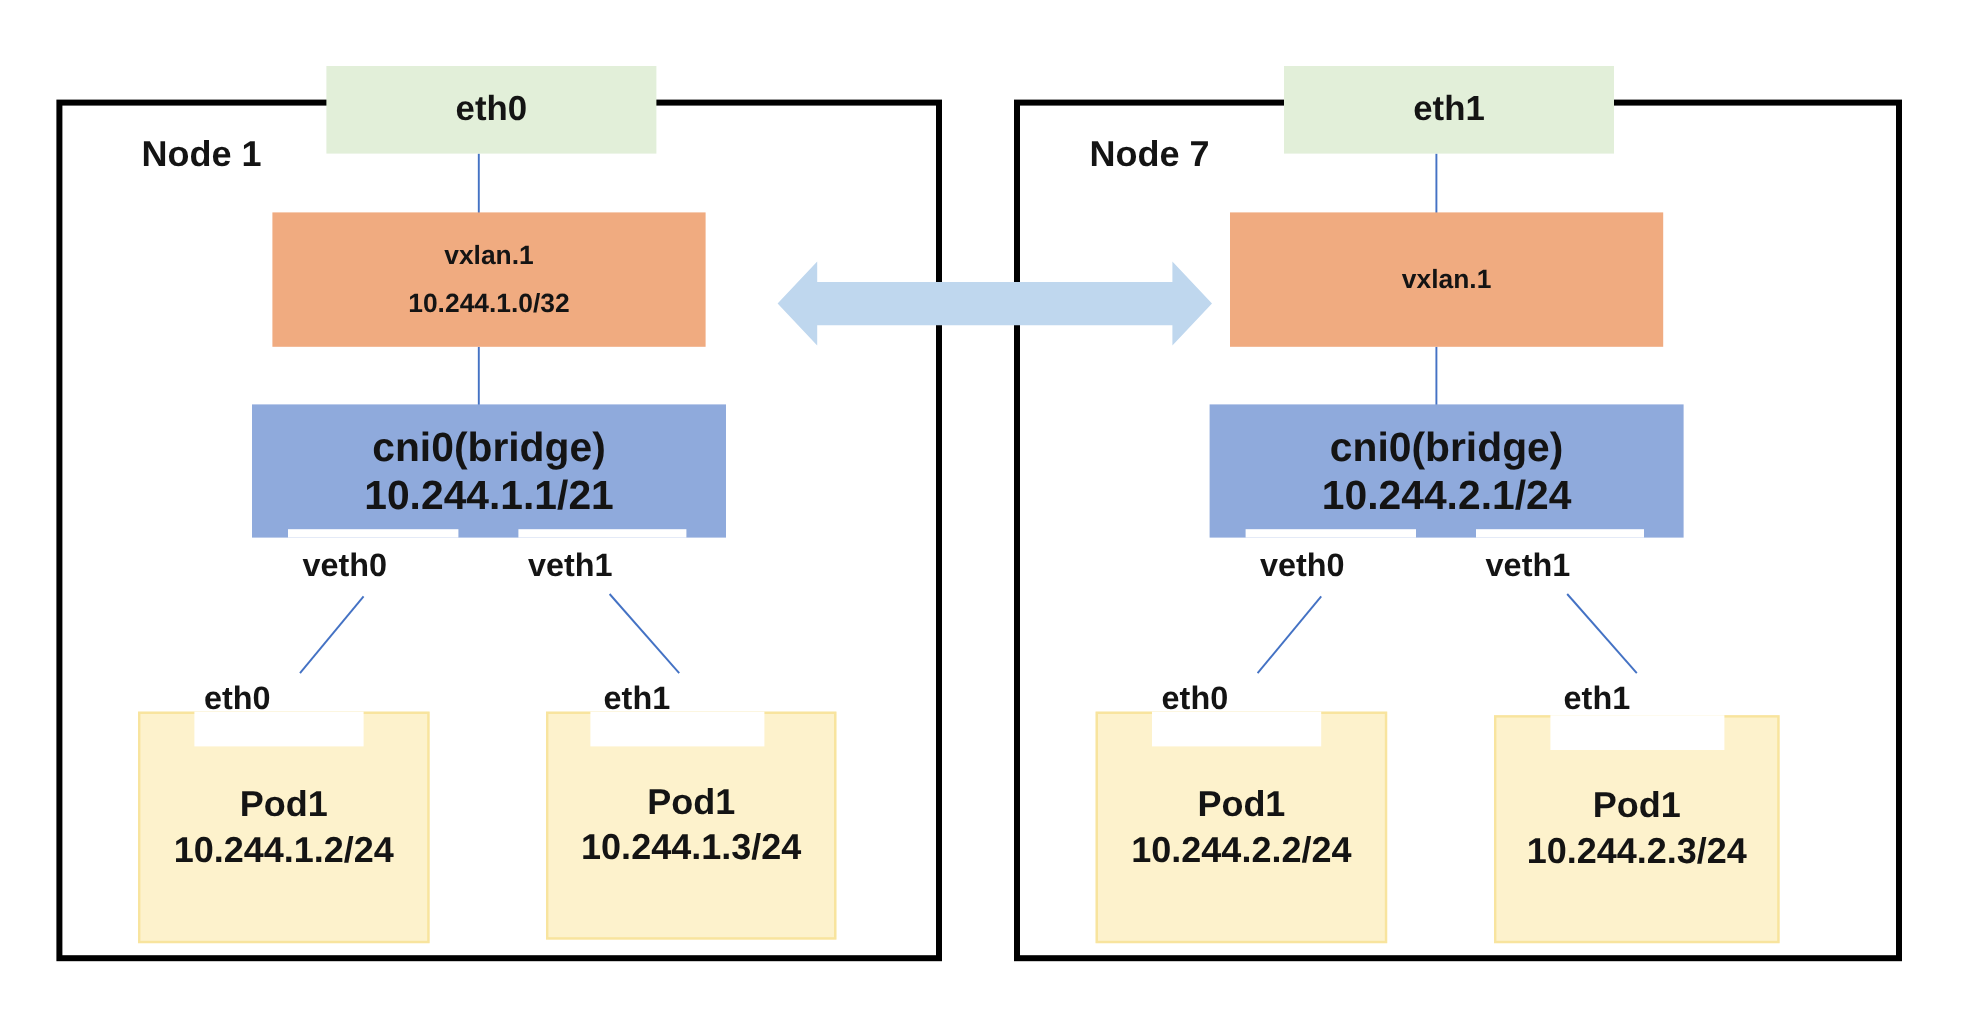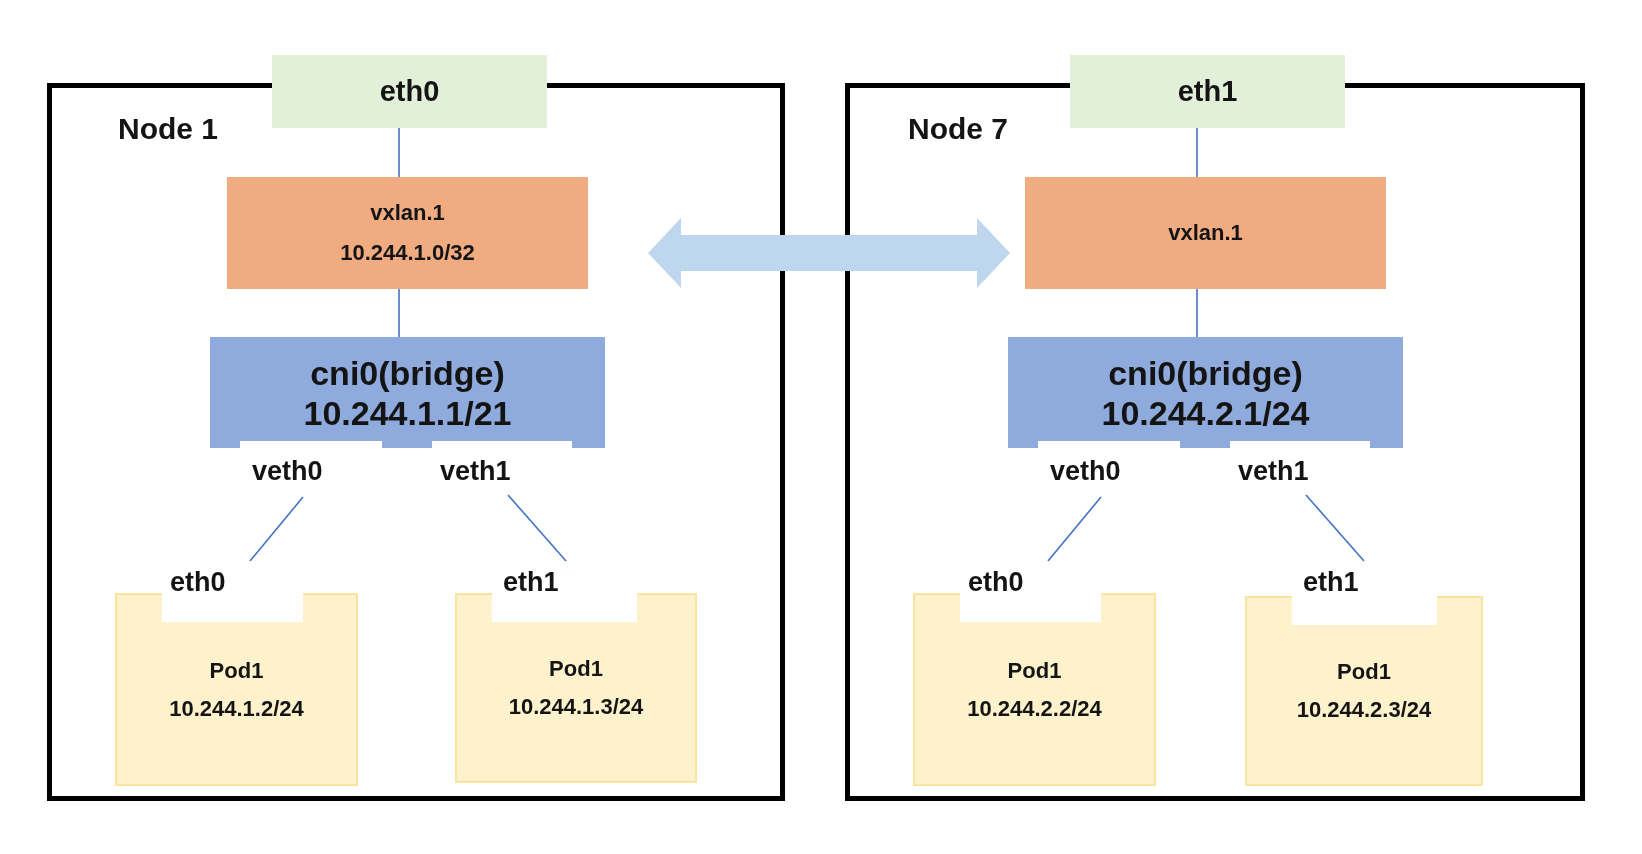--- a/index.html
+++ b/index.html
@@ -26,21 +26,21 @@
   .shape {
     position:absolute;
     display:flex; flex-direction:column;
     align-items:center; justify-content:center;
     font-weight:bold; text-align:center;
     z-index:3; box-sizing:border-box;
   }
   .uplink  { background:var(--uplink-fill,#e2efd9); font-size:29px; }
   .vxlan   { background:var(--vxlan-fill,#f0ab80);  font-size:22px; line-height:40px; }
   .bridge  { background:var(--bridge-fill,#8faadc); font-size:34px; line-height:40px; }
-  .pod     { background:var(--pod-fill,#fdf2cc); border:2px solid var(--pod-border,#f8e49e); font-size:22px; line-height:38px; }
+  .pod     { background:var(--pod-fill,#fdf2cc); border:2px solid var(--pod-border,#f8e49e); font-size:30px; line-height:38px; }
   .bridge-notch {
     position:absolute; bottom:0; height:7px;
     background:#ffffff; z-index:4;
   }
   .pod-notch {
     position:absolute; top:-2px; height:29px;
     background:#ffffff; z-index:4;
   }
   .port-label {
     position:absolute; width:120px;

